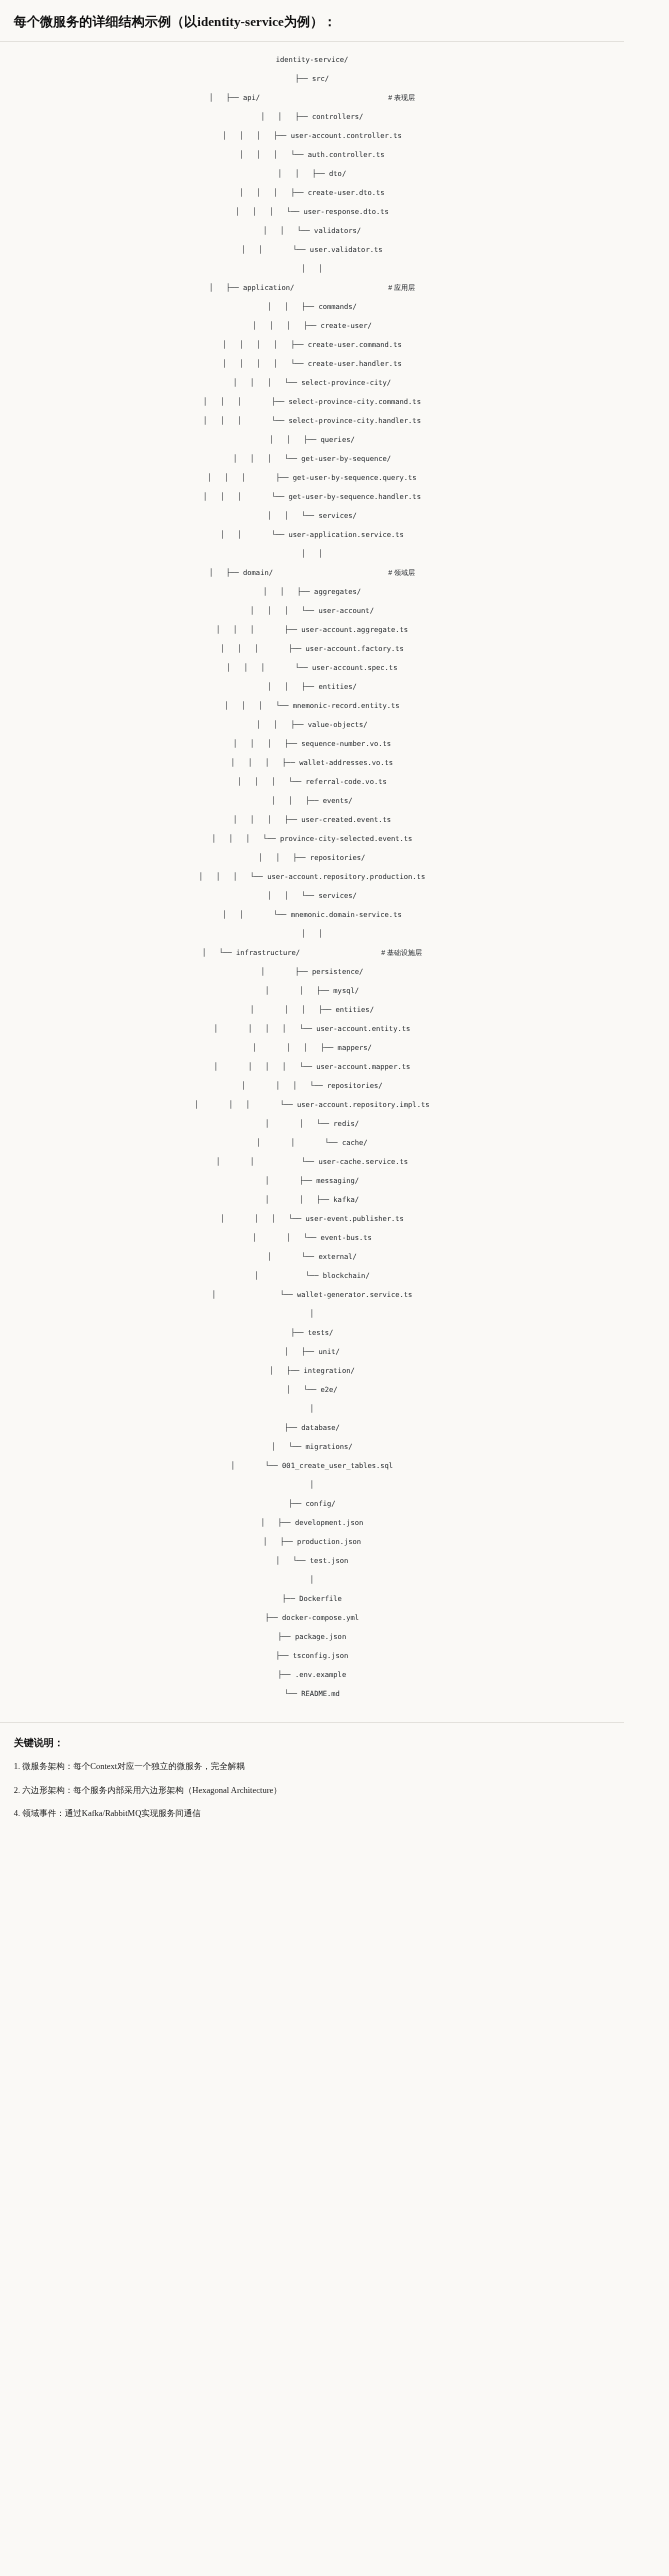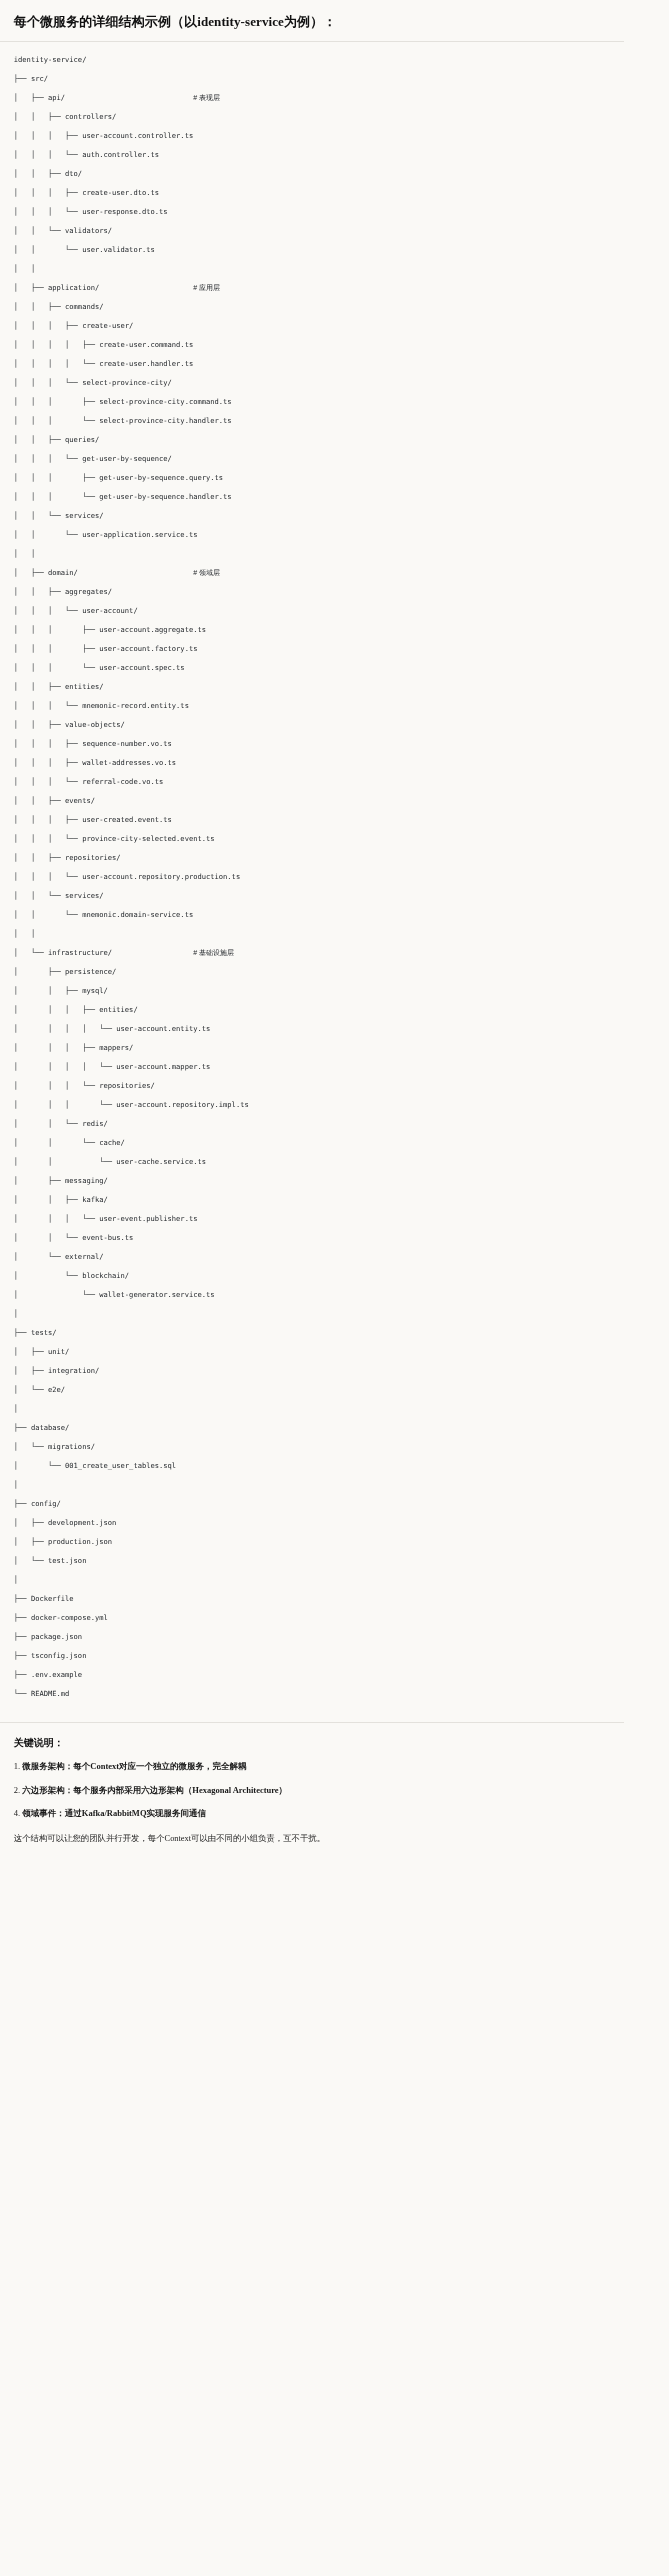--- a/index.html
+++ b/index.html
@@ -32,20 +32,21 @@
     line-height: 1.25;
     color: #111111;
     letter-spacing: 0.1px;
   }
 
   
   .tree-block {
     padding: 12.5px 13.8px 13.8px 13.8px;
     border-bottom: 0.6px solid #e3e1dc;
     background: #faf9f6;
+    text-align: center;
   }
   .tree {
     font-family: "DejaVu Sans Mono", "Liberation Mono", monospace;
     font-size: 7.1px;
     line-height: 9.5px;
     color: #23272b;
     white-space: pre;
     tab-size: 2;
     margin: 0;
     overflow: visible;
@@ -77,24 +78,24 @@
     font-family: "Liberation Serif", serif;
     font-size: 8.5px;
     line-height: 1.5;
     color: #1a1a1a;
     margin: 0 0 10.6px 0;
   }
   .note-item .num {
     font-weight: normal;
   }
   .note-item .lbl {
-    font-weight: bold;
+    font-weight: normal;
   }
   .note-item .txt {
-    font-weight: bold;
+    font-weight: normal;
   }
   .closing {
     font-family: "Liberation Serif", serif;
     font-size: 8.4px;
     line-height: 1.55;
     color: #1a1a1a;
     margin: 12.5px 0 0 0;
   }
 </style>
 </head>
@@ -197,17 +198,16 @@
 </pre>
   </div>
 
   <div class="notes">
     <div class="notes-title">关键说明：</div>
     <div id="notes-list">
         <p class="note-item"><span class="num">1. </span><span class="lbl">微服务架构</span><span class="txt">：每个Context对应一个独立的微服务，完全解耦</span></p>
         <p class="note-item"><span class="num">2. </span><span class="lbl">六边形架构</span><span class="txt">：每个服务内部采用六边形架构（Hexagonal Architecture）</span></p>
         <p class="note-item"><span class="num">4. </span><span class="lbl">领域事件</span><span class="txt">：通过Kafka/RabbitMQ实现服务间通信</span></p>
       </div>
-    <div class="closing">这个结构可以让您的团队并行开发，每个Context可以由不同的小组负责，互不干扰。</div>
   </div>
 
 </div>
 
 
 </body></html>

